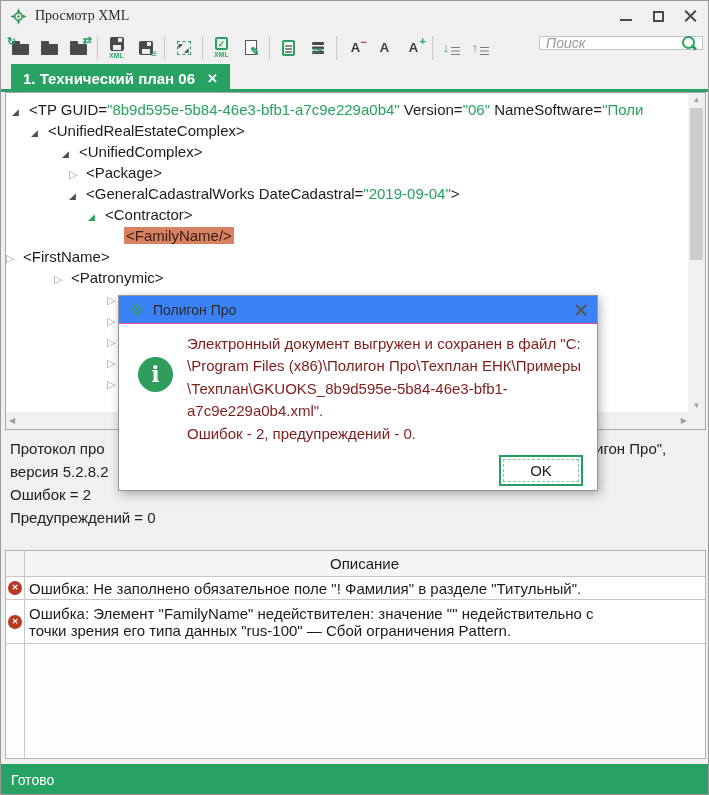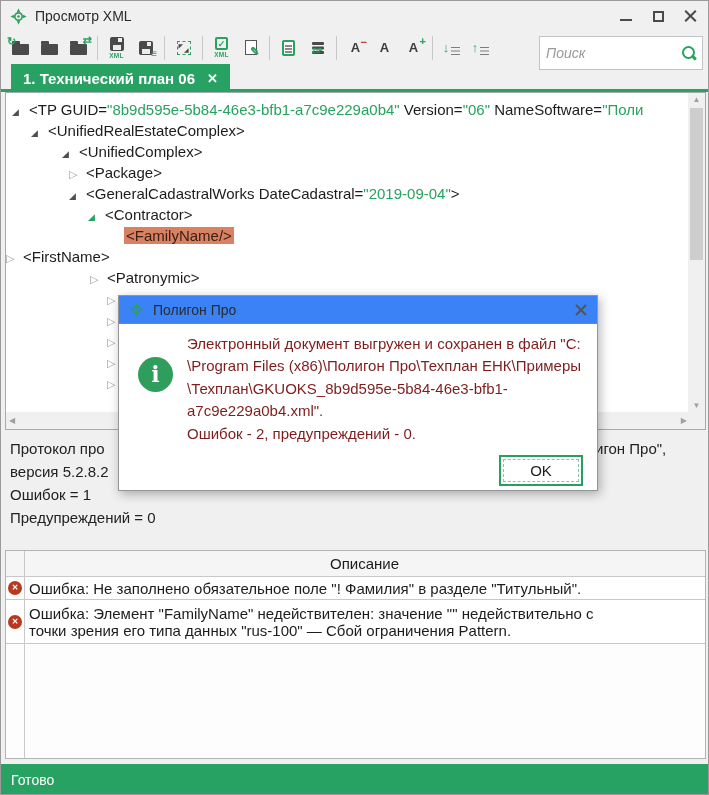--- a/index.html
+++ b/index.html
@@ -3,21 +3,21 @@
 <meta charset="utf-8">
 <style>
   * { margin:0; padding:0; box-sizing:border-box; }
   html,body { width:709px; height:795px; background:#e9e9e9; }
   body { font-family:"Liberation Sans", sans-serif; }
   #app { position:relative; width:709px; height:795px; background:#f0f0f0; border:1px solid #9a9a9a; overflow:hidden; }
 
   
   .titlebar { position:absolute; top:0; left:0; width:709px; height:30px; display:flex; align-items:center; }
   .titlebar .logo { margin:0 8px 0 9px; width:17px; height:17px; }
-  .titlebar .wtitle { font-size:14px; color:#2b2b2b; }
+  .titlebar .wtitle { font-size:14px; color:#2b2b2b;font-family:Liberation Serif, serif; }
   .wctrls { position:absolute; right:4px; top:0; height:30px; display:flex; align-items:center; }
   .wbtn { width:32px; height:26px; display:flex; align-items:center; justify-content:center; position:relative; }
   .ic-min { width:12px; height:2px; background:#4a4a4a; margin-top:8px; }
   .ic-max { width:11px; height:11px; border:2px solid #4a4a4a; }
   .ic-x { position:relative; width:13px; height:13px; }
   .ic-x::before,.ic-x::after { content:""; position:absolute; left:-1px; top:5.5px; width:15px; height:2px; background:#4a4a4a; }
   .ic-x::before { transform:rotate(45deg); } .ic-x::after { transform:rotate(-45deg); }
 
   
   .toolbar { position:absolute; top:30px; left:0; width:709px; height:33px; display:flex; align-items:center; padding-left:5px; }
@@ -39,21 +39,21 @@
   .page { width:12px; height:15px; border:1.5px solid #555; background:#fff; position:relative; }
   .page .acc { right:-4px; bottom:-3px; font-size:11px; }
   .proto { width:13px; height:16px; border:2px solid #27a25f; border-radius:2px; padding:2px 1px; background:#fff; }
   .proto i { display:block; height:1.5px; background:#8a8a8a; margin:1.5px 0; }
   .zipbars { width:12px; height:3px; background:#4a4a4a; border-radius:1px; box-shadow:0 4.5px 0 #4a4a4a, 0 9px 0 #4a4a4a; margin-bottom:9px; }
   .aglyph { font-size:13px; font-weight:bold; color:#3b3b3b; line-height:1; }
   .supminus::after { content:"−"; position:absolute; top:3px; right:3px; color:#c0392b; font-weight:bold; font-size:11px; line-height:1; }
   .supplus::after { content:"+"; position:absolute; top:2px; right:2px; color:#27a25f; font-weight:bold; font-size:11px; line-height:1; }
   .arr { font-size:13px; font-weight:bold; color:#27a25f; line-height:1; }
   .listbars { width:9px; height:1.5px; background:#7d7d7d; box-shadow:0 3.5px 0 #7d7d7d, 0 7px 0 #7d7d7d; margin-left:2px; margin-top:-7px; }
-  .searchbox { position:absolute; right:5px; top:35px; width:164px; height:34px; background:#fff; border:1px solid #c3c3c3; display:flex; align-items:center; }
+  .searchbox { position:absolute; right:5px; top:35px; width:164px; height:14px; background:#fff; border:1px solid #c3c3c3; display:flex; align-items:center; }
   .searchbox input { flex:1; border:none; outline:none; font-family:"Liberation Sans",sans-serif; font-style:italic; font-size:14px; color:#444; padding:0 6px; min-width:0; background:transparent; }
   .searchbox input::placeholder { color:#9a9a9a; font-style:italic; }
   .mag { width:18px; height:18px; position:relative; margin-right:4px; flex:none; }
   .mag::before { content:""; position:absolute; left:2px; top:2px; width:9px; height:9px; border:2px solid #27a25f; border-radius:50%; }
   .mag::after { content:""; position:absolute; left:11px; top:12px; width:6px; height:2.5px; background:#27a25f; transform:rotate(45deg); border-radius:1px; }
 
   
   .tab-underline { position:absolute; top:88px; left:0; width:709px; height:3px; background:#28a263; }
   .tab { position:absolute; left:10px; top:63px; height:28px; background:#28a263; color:#fff; display:flex; align-items:center; padding:0 12px; font-size:15px; font-weight:bold;text-align:right; }
   .tabx { margin-left:12px; font-size:13px; font-weight:bold; color:#fff; position:relative; top:0px; }
@@ -224,21 +224,21 @@
   <div class="treepanel">
     <div class="trows">
       <div class="trow" style="padding-left:6px"><span class="exp open"></span><span>&lt;TP GUID=</span><span class="val">"8b9d595e-5b84-46e3-bfb1-a7c9e229a0b4"</span><span> Version=</span><span class="val">"06"</span><span> NameSoftware=</span><span class="val">"Поли</span></div>
       <div class="trow" style="padding-left:25px"><span class="exp open"></span><span>&lt;UnifiedRealEstateComplex&gt;</span></div>
       <div class="trow" style="padding-left:56px"><span class="exp open"></span><span>&lt;UnifiedComplex&gt;</span></div>
       <div class="trow" style="padding-left:63px"><span class="exp closed"></span><span>&lt;Package&gt;</span></div>
       <div class="trow" style="padding-left:63px"><span class="exp open"></span><span>&lt;GeneralCadastralWorks DateCadastral=</span><span class="val">"2019-09-04"</span><span>&gt;</span></div>
       <div class="trow" style="padding-left:82px"><span class="exp open sel"></span><span>&lt;Contractor&gt;</span></div>
       <div class="trow" style="padding-left:101px"><span class="exp none"></span><span class="hl">&lt;FamilyName/&gt;</span></div>
       <div class="trow" style=""><span class="exp closed"></span><span>&lt;FirstName&gt;</span></div>
-      <div class="trow" style="padding-left:84px"><span class="exp closed"></span><span>&lt;Patronymic&gt;</span></div>
+      <div class="trow" style="padding-left:48px"><span class="exp closed"></span><span>&lt;Patronymic&gt;</span></div>
       <div class="trow" style="padding-left:101px"><span class="exp closed"></span></div>
       <div class="trow" style="padding-left:101px"><span class="exp closed"></span></div>
       <div class="trow" style="padding-left:101px"><span class="exp closed"></span></div>
       <div class="trow" style="padding-left:101px"><span class="exp closed"></span></div>
       <div class="trow" style="padding-left:101px"><span class="exp closed"></span></div>
     </div>
     <div class="vscroll">
       <span class="up">▲</span>
       <span class="vthumb"></span>
       <span class="dn">▼</span>
@@ -246,21 +246,21 @@
     <div class="hscroll">
       <span class="lf">◀</span>
       <span class="rt">▶</span>
     </div>
     <div class="scorner"></div>
   </div>
 
   <div class="protocolbox">
     <div>Протокол про</div>
     <div>версия 5.2.8.2</div>
-    <div>Ошибок = 1</div>
+    <div>Ошибок = 2</div>
     <div>Предупреждений = 0</div>
   </div>
   <div class="proto-r">игон Про",</div>
 
   <div class="errtable">
     <div class="et-head">Описание</div>
     <div class="et-row" style="min-height:23px">
       <span class="erricon"></span>
       <span class="desc">Ошибка: Не заполнено обязательное поле "! Фамилия" в разделе "Титульный".</span>
     </div>

